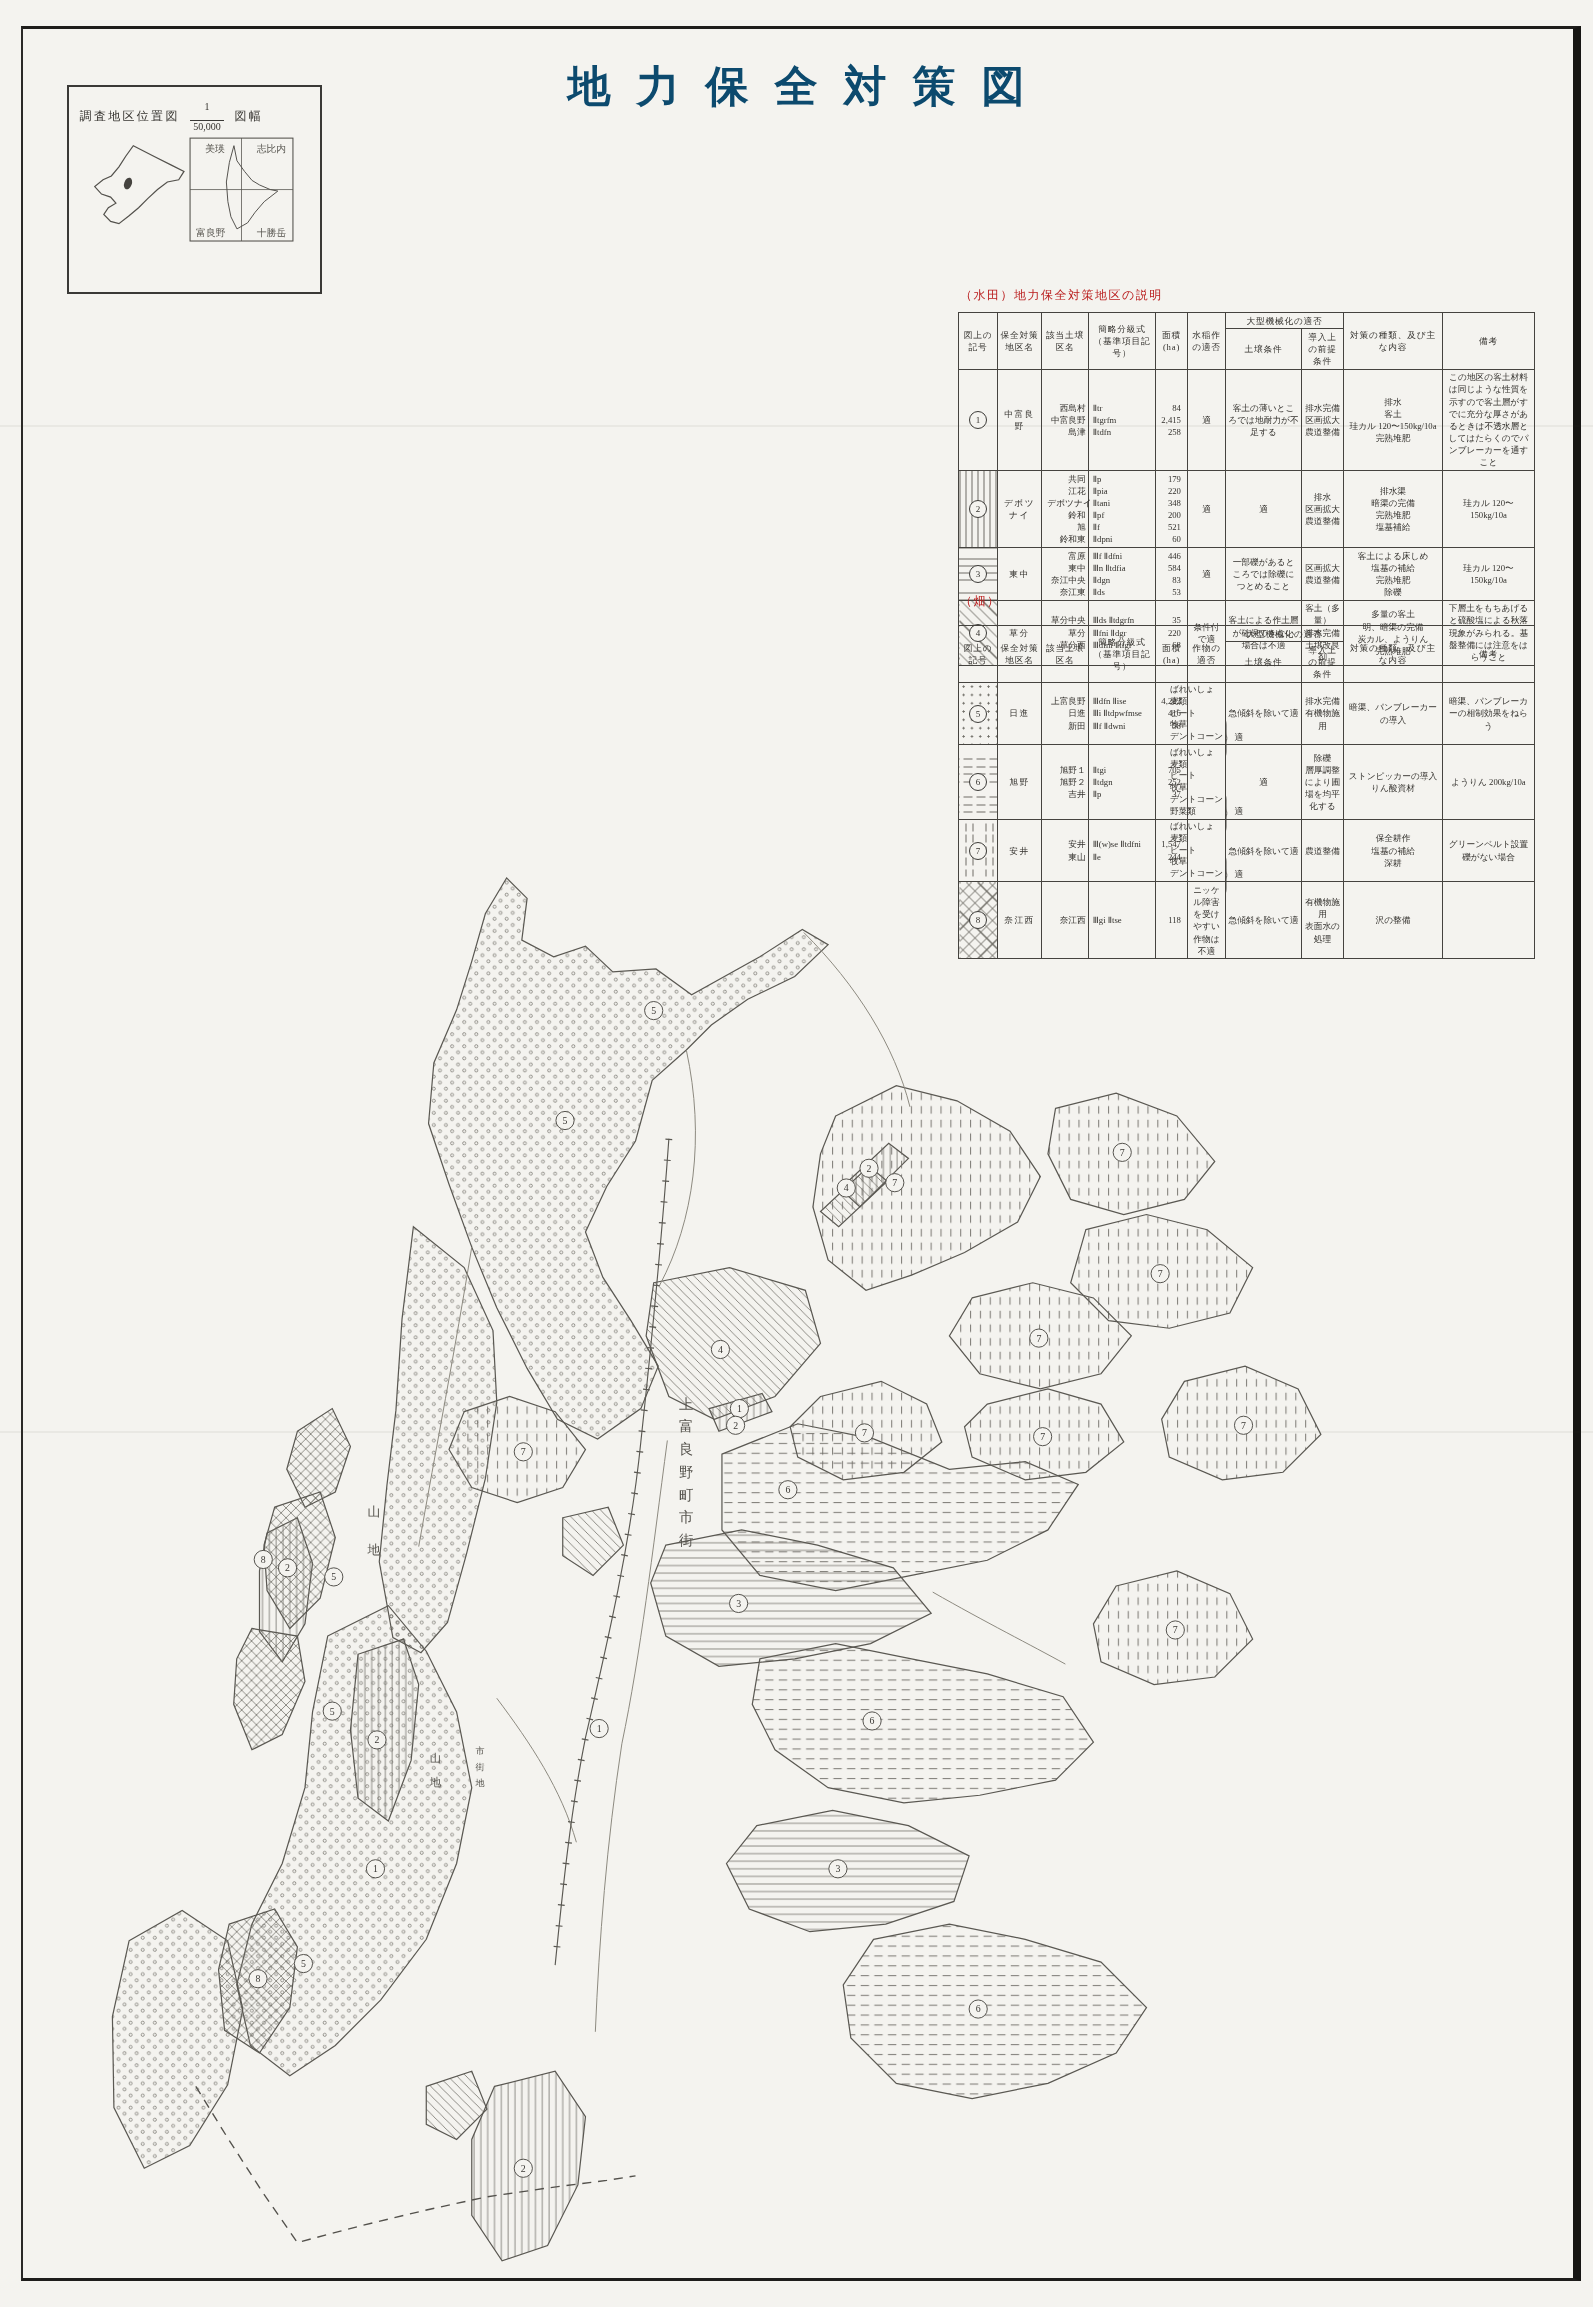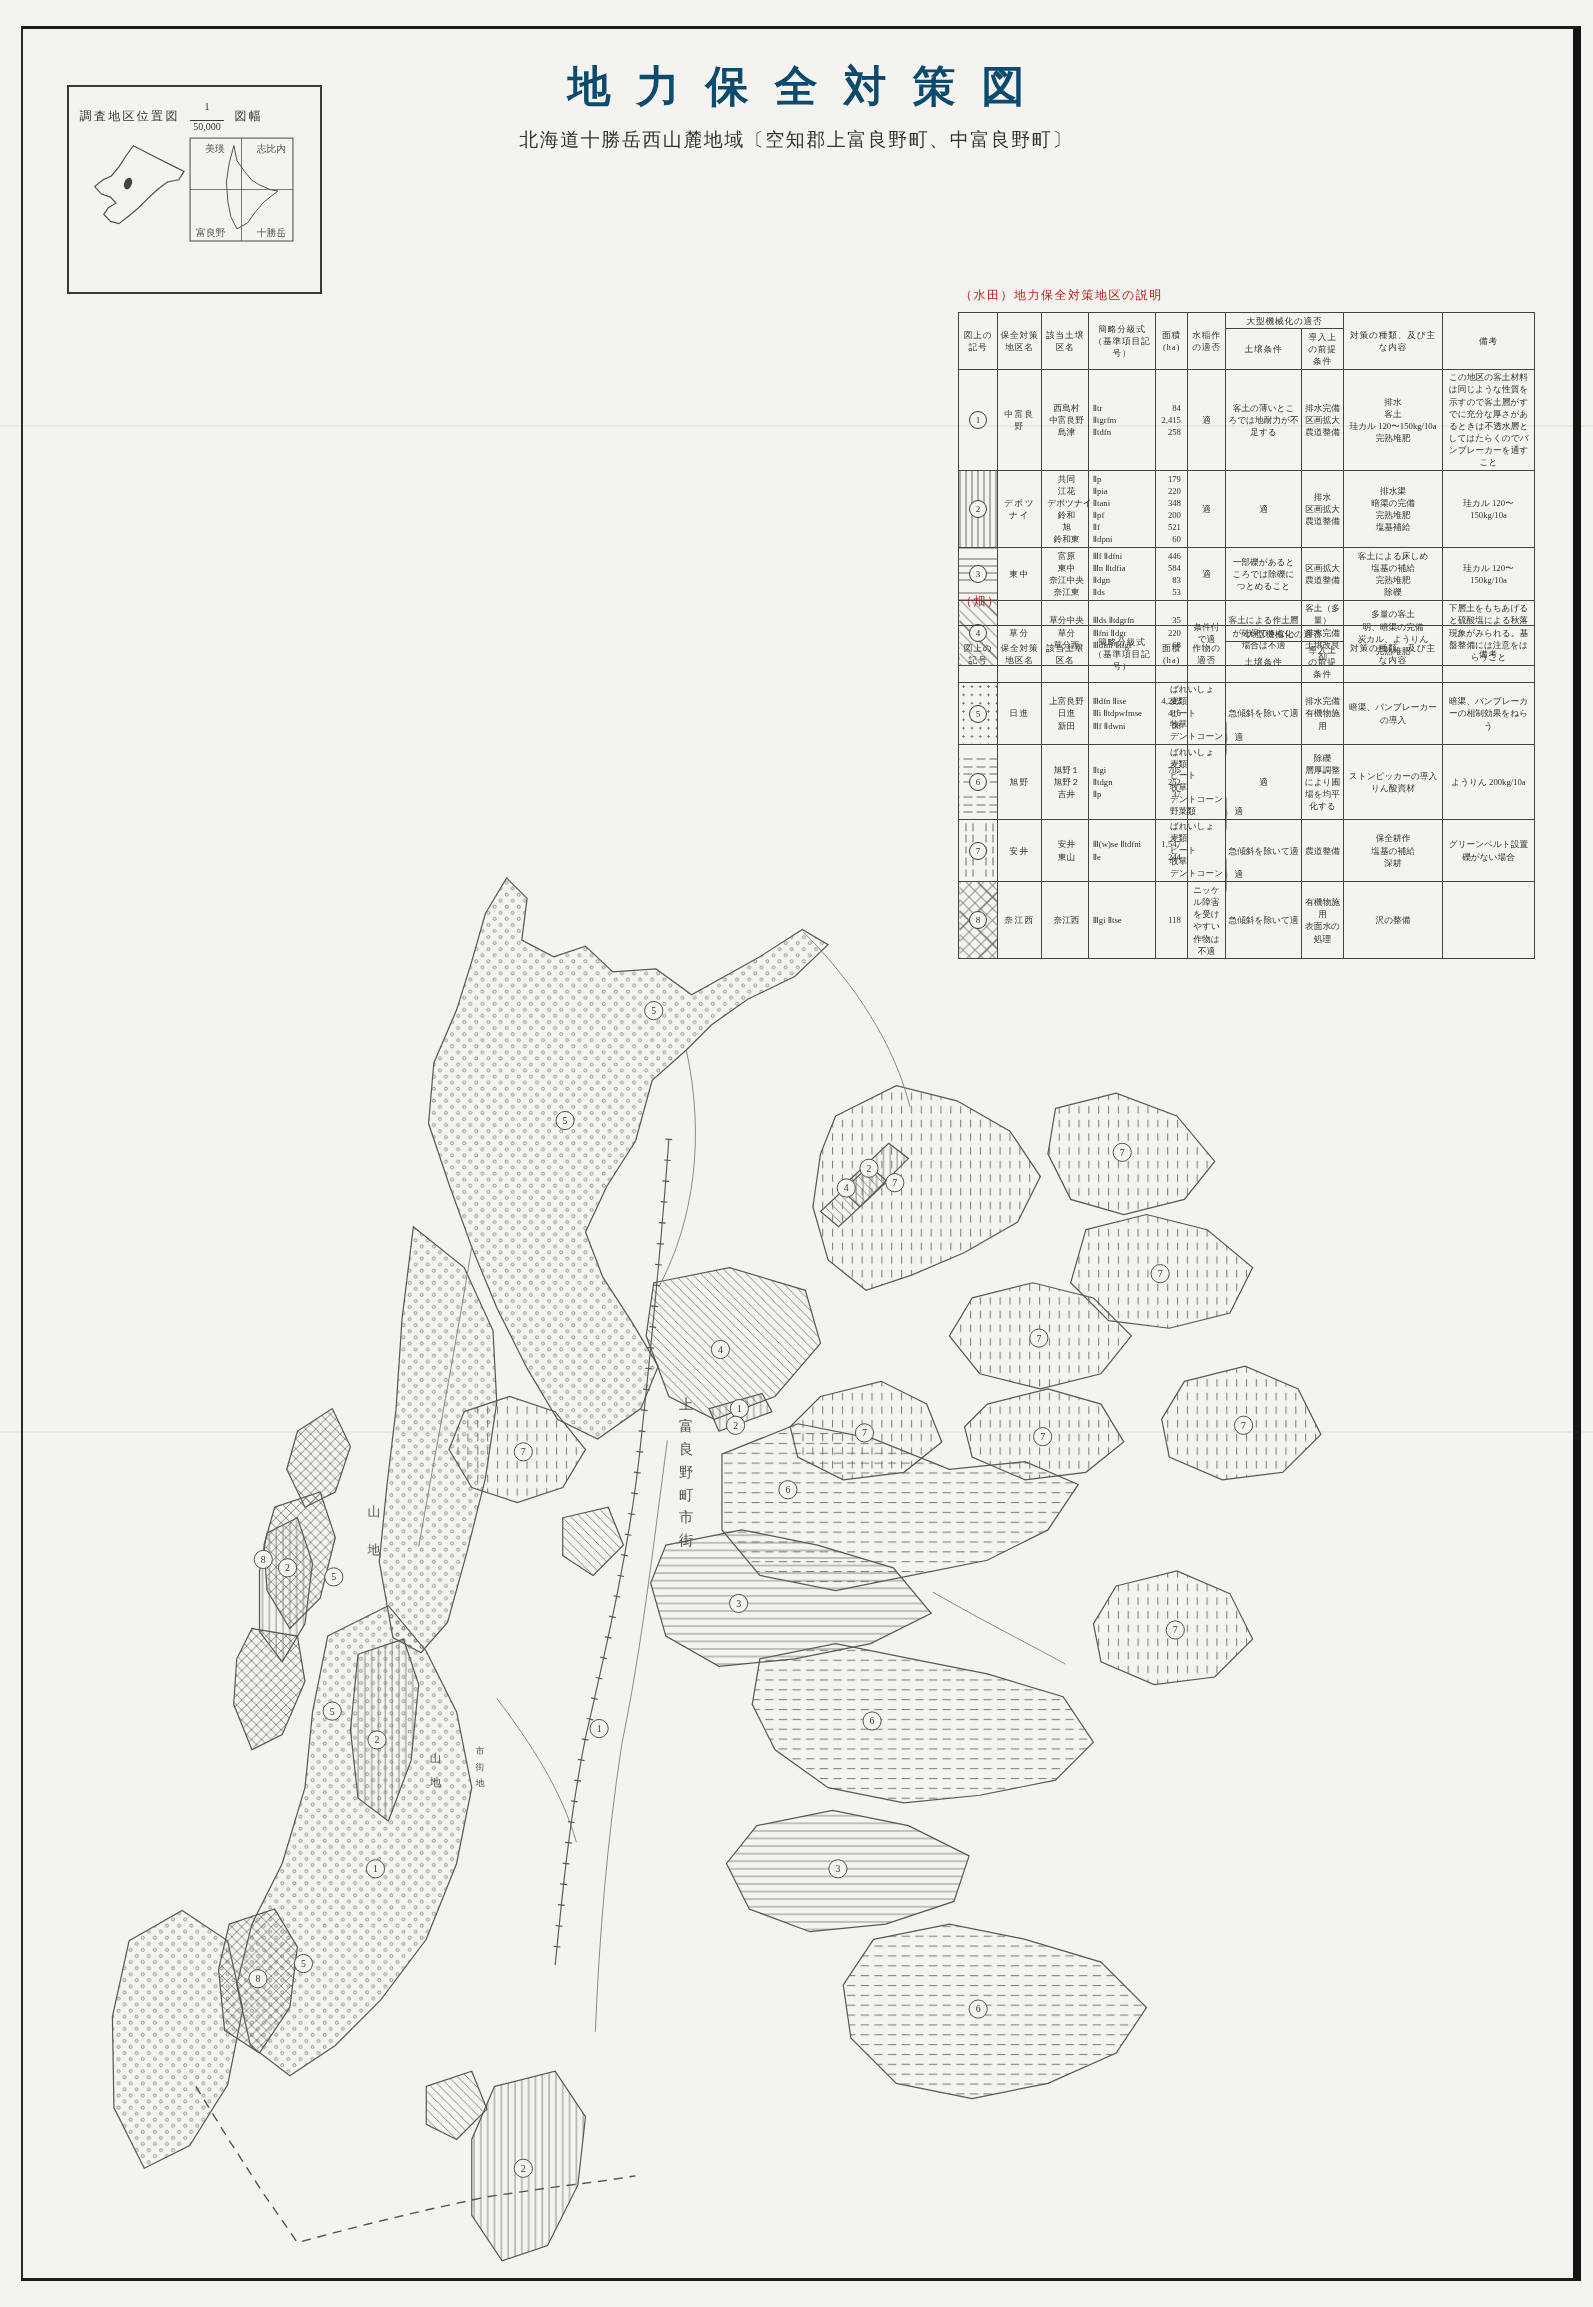--- a/index.html
+++ b/index.html
@@ -14,21 +14,21 @@
   #locbox{position:absolute;left:67px;top:85px;width:255px;height:209px;border:2.3px solid #3a3936;box-sizing:border-box;}
   #lochead{position:absolute;left:10.6px;top:13.6px;width:212px;display:flex;align-items:center;gap:10.6px;font-size:12px;letter-spacing:2.3px;}
   .frac{display:inline-flex;flex-direction:column;align-items:center;font-size:10px;letter-spacing:0;line-height:1.1;}
   .frac .den{border-top:0.8px solid #3a3936;padding:0.8px 3px 0 3px;margin-top:8px;}
   #locsvg{position:absolute;left:0;top:45px;}
   
   .sec-label{position:absolute;font-size:12px;letter-spacing:1.5px;color:#b91c1c;}
   .datatable{position:absolute;border-collapse:collapse;table-layout:fixed;width:576px;background:transparent;}
   .datatable th,.datatable td{border:1.1px solid #45433f;font-size:8.7px;line-height:1.4;padding:1.5px 2.3px;vertical-align:middle;text-align:center;color:#33312d;}
   .datatable th{font-weight:normal;letter-spacing:0.8px;}
-  .c-soils div{text-align:center;padding-left:3px;white-space:nowrap;}
+  .c-soils div{text-align:right;padding-left:3px;white-space:nowrap;}
   .c-codes div{text-align:left;padding-left:1.5px;white-space:nowrap;font-family:"Liberation Serif",serif;}
   .c-areas div{text-align:right;padding-right:3.8px;}
   .c-pre,.c-meas,.c-rem{white-space:pre-line;text-align:left;}
   .c-rem{font-size:8.3px;}
   .c-cond{text-align:left;}
   .c-district{letter-spacing:1.5px;}
   .sym-cell{position:relative;}
   .circ-num{display:inline-block;width:16px;height:16px;line-height:16px;border:1px solid #3c3b38;border-radius:50%;background:#f4f3ef;font-size:9px;text-align:center;}
   .crops{display:flex;align-items:flex-end;justify-content:center;gap:0.8px;}
   .crop-lines div{text-align:left;white-space:nowrap;line-height:1.35;}
@@ -53,21 +53,20 @@
 </style>
 </head>
 <body>
 
 <div id="page">
   <div id="frame"></div>
   <div class="crease" style="top:425px"></div>
   <div class="crease" style="top:1431px"></div>
 
   <div id="title">地力保全対策図</div>
-  <div id="subtitle">北海道十勝岳西山麓地域〔空知郡上富良野町、中富良野町〕</div>
 
   <div id="locbox">
     <div id="lochead">
       <span>調査地区位置図</span>
       <span class="frac">
         <span>1</span>
         <span class="den">50,000</span>
       </span>
       <span>図幅</span>
     </div>

